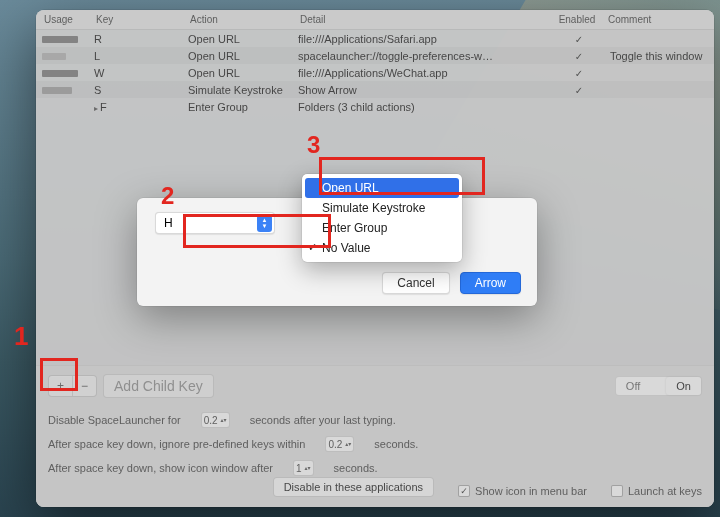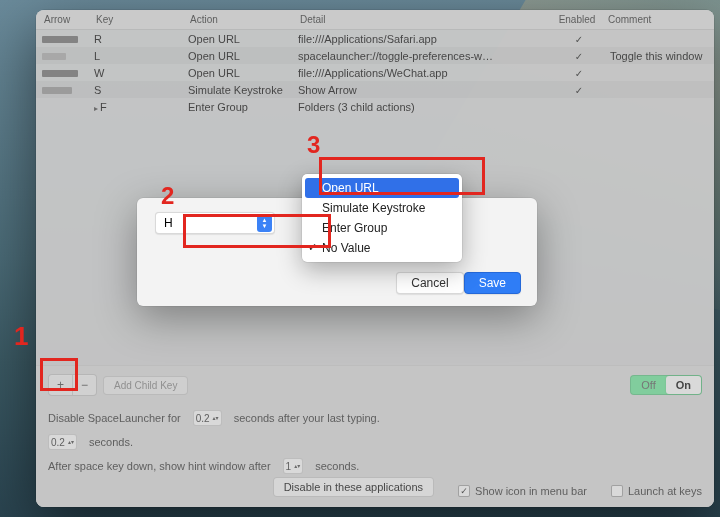--- a/index.html
+++ b/index.html
@@ -72,26 +72,26 @@
     display:inline-flex; border:1px solid rgba(0,0,0,0.15); border-radius:4px;
     background:#f4f4f4; box-shadow:0 0.5px 0 rgba(255,255,255,0.6) inset;
   }
   .seg button {
     border:none; background:transparent; padding:3px 8px; font-size:12px; color:#666; cursor:pointer;
     border-right:1px solid rgba(0,0,0,0.12);
   }
   .seg button:last-child{border-right:none}
   .ghost-btn {
     border:1px solid rgba(0,0,0,0.12); background:#f2f2f2; border-radius:4px;
-    padding:3px 10px; font-size:10px; color:#999;
-  }
-  .toggle { margin-left:auto; display:inline-flex; border:1px solid rgba(0,0,0,0.12); border-radius:4px; background:#86efac; }
+    padding:3px 10px; font-size:14px; color:#999;
+  }
+  .toggle { margin-left:auto; display:inline-flex; border:1px solid rgba(0,0,0,0.12); border-radius:4px; background:#ffffff;gap:16px; }
   .toggle span { padding:3px 10px; font-size:11px; color:#777; }
-  .toggle span.active { background:#fff; border-radius:3px; box-shadow:0 0 2px rgba(0,0,0,0.15); color:#333;font-weight:bold; }
-  .setting-row { display:flex; align-items:center; height:24px; gap:12px; }
+  .toggle span.active { background:#fff; border-radius:3px; box-shadow:0 0 2px rgba(0,0,0,0.15); color:#333; }
+  .setting-row { display:flex; align-items:center; height:24px; gap:20px; }
   .stepper {
     display:inline-flex; align-items:center; border:1px solid rgba(0,0,0,0.15);
     border-radius:3px; background:#fff; padding:0 2px; height:16px; font-size:10px;
   }
   .stepper-arrows { display:inline-flex; flex-direction:column; margin-left:3px; line-height:5px; font-size:6px; color:#666; }
   .right-controls { position:absolute; right:12px; bottom:10px; display:flex; align-items:flex-end; gap:24px; }
   .mac-btn {
     border:1px solid rgba(0,0,0,0.15); background:#fbfbfb; border-radius:4px;
     padding:3px 10px; font-size:11px; color:#333;
   }
@@ -112,21 +112,21 @@
     width:120px; height:22px; background:#fff;
     border:1px solid rgba(0,0,0,0.15); border-radius:4px;
     box-shadow: 0 0.5px 1px rgba(0,0,0,0.08);
     padding:0 2px 0 8px; font-size:12px;
   }
   .popup-arrows {
     width:15px; height:17px; background:#3b82f6; border-radius:3px;
     display:flex; flex-direction:column; align-items:center; justify-content:center;
     color:#fff; font-size:6px; line-height:6px;
   }
-  .sheet-buttons { position:absolute; bottom:12px; right:16px; display:flex; }
+  .sheet-buttons { position:absolute; bottom:12px; right:16px; display:flex; gap:10px; }
   .btn {
     border:1px solid rgba(0,0,0,0.15); background:#fff; border-radius:4px;
     padding:3px 14px; font-size:12px; color:#333; box-shadow:0 0.5px 1px rgba(0,0,0,0.08);
   }
   .btn.primary { background:#2f7df6; color:#fff; border-color:#2468d8; }
 
   
   .menu {
     position:absolute; z-index:30;
     left:302px; top:174px; width:160px;
@@ -147,21 +147,21 @@
 </head>
 <body>
 
 <div class="desktop-bg"></div>
 
 <div class="window">
   <div class="modal-dim"></div>
 
 
   <div class="table-header">
-    <div class="col-usage">Arrow</div>
+    <div class="col-usage">Usage</div>
     <div class="col-key">Key</div>
     <div class="col-action">Action</div>
     <div class="col-detail">Detail</div>
     <div class="col-enabled">Enabled</div>
     <div class="col-comment">Comment</div>
   </div>
 
   <div class="table-body">
     <div class="row">
       <div class="col-usage"><span class="usage-bar heavy"></span></div>
@@ -220,28 +220,29 @@
 
     <div class="setting-row">
       <span>Disable SpaceLauncher for</span>
       <span class="stepper">
         <span>0.2</span>
         <span class="stepper-arrows">▴▾</span>
       </span>
       <span>seconds after your last typing.</span>
     </div>
     <div class="setting-row">
+      <span>After space key down, ignore pre-defined keys within</span>
       <span class="stepper">
         <span>0.2</span>
         <span class="stepper-arrows">▴▾</span>
       </span>
       <span>seconds.</span>
     </div>
     <div class="setting-row">
-      <span>After space key down, show hint window after</span>
+      <span>After space key down, show icon window after</span>
       <span class="stepper">
         <span>1</span>
         <span class="stepper-arrows">▴▾</span>
       </span>
       <span>seconds.</span>
     </div>
 
     <div class="right-controls">
       <button class="mac-btn">Disable in these applications</button>
       <div class="checkbox-row">
@@ -261,21 +262,21 @@
     <div class="popup-select">
       <span>H</span>
       <span class="popup-arrows">
         <span>▲</span>
           <span>▼</span>
       </span>
     </div>
   </div>
   <div class="sheet-buttons">
     <button class="btn">Cancel</button>
-    <button class="btn primary">Save</button>
+    <button class="btn primary">Arrow</button>
   </div>
 </div>
 
 <div class="menu">
   <div class="menu-item hl">Open URL</div>
   <div class="menu-item">Simulate Keystroke</div>
   <div class="menu-item">Enter Group</div>
   <div class="menu-item"><span class="check">✓</span><span>No Value</span></div>
 </div>
 

